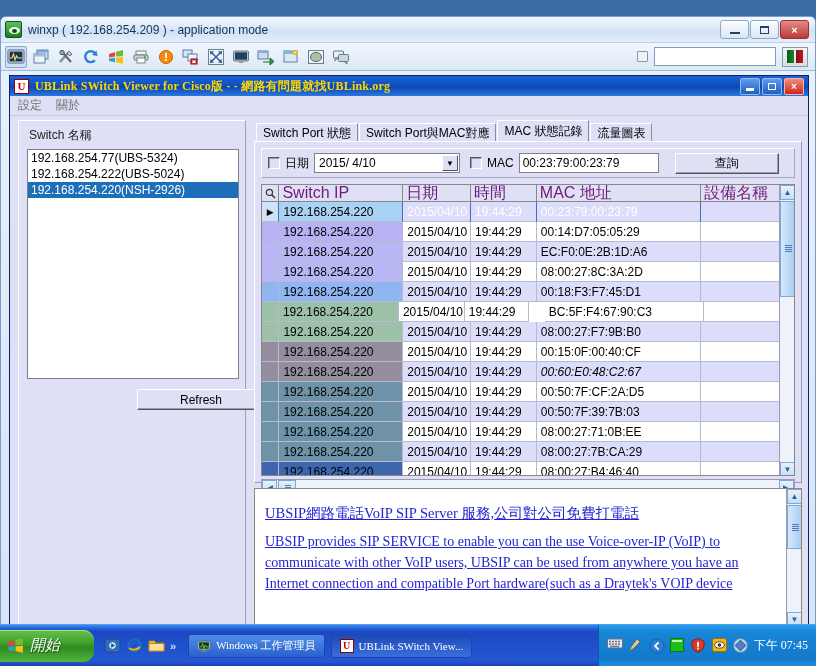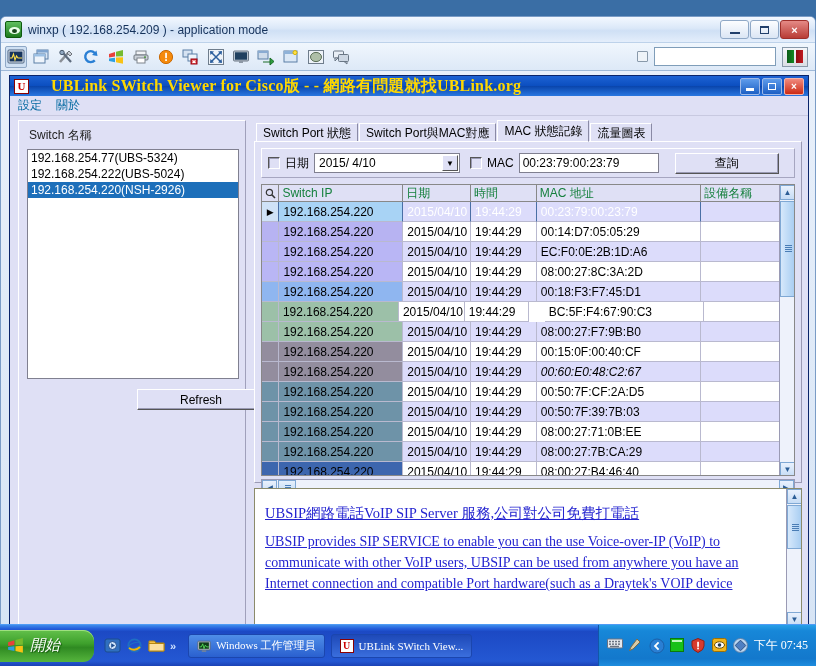--- a/index.html
+++ b/index.html
@@ -91,38 +91,38 @@
     height:20px;
     background:linear-gradient(180deg,#1d62d4 0%,#0c4fc0 48%,#0a46ad 52%,#2a77e0 100%);
     display:flex;align-items:center;padding:0 2px;
   }
   #app-u-icon{
     width:15px;height:15px;background:#fff;border:1px solid #8b0000;
     color:#c00;font-weight:bold;font-size:11px;line-height:13px;text-align:center;
     font-family:"Liberation Serif",serif;flex:none;margin-left:2px;
   }
   #app-title{
-    color:#ffd800; font-weight:bold; font-size:16px; margin-left:22px;
+    color:#ffd800; font-weight:bold; font-size:12px; margin-left:6px;
     font-family:"Liberation Serif",serif; letter-spacing:.2px; white-space:nowrap;
   }
   #app-winbtns{margin-left:auto;display:flex;gap:2px;padding-right:2px;}
   .ab{
     width:20px;height:17px;border:1px solid #9db8e8;border-radius:2px;
     background:linear-gradient(180deg,#5f9ceb,#1d5fc4);
     display:flex;align-items:center;justify-content:center;color:#fff;font-size:10px;
   }
   .ab.close{background:linear-gradient(180deg,#f08a7e,#cc2a14);border-color:#f3b3aa;font-weight:bold;}
   .ab .amn{display:block;width:8px;height:3px;background:#fff;margin-top:6px;}
   .ab .amx{display:block;width:8px;height:7px;border:1px solid #fff;}
 
   #app-menubar{
     height:20px;background:#dfe0f5;display:flex;align-items:center;
     padding-left:8px;gap:14px;border-bottom:1px solid #c8c9e0;
   }
-  #app-menubar span{font-size:12px;color:#0369a1;}
+  #app-menubar span{font-size:12px;color:#737373;}
 
   #app-body{position:absolute;left:0;top:40px;right:0;bottom:0;background:#dfe0f5;}
 
   
   #left-panel{position:absolute;left:8px;top:4px;width:228px;height:508px;
     background:#dfe0f5;border:1px solid #fff;border-right-color:#a0a0bb;border-bottom-color:#a0a0bb;}
   #left-title{font-size:12px;color:#222;padding:6px 0 4px 10px;}
   #switch-list{
     position:absolute;left:8px;top:28px;width:212px;height:230px;
     background:#fff;border:1px solid #808090;overflow:hidden;
@@ -182,21 +182,21 @@
     display:flex;align-items:center;justify-content:center;font-size:12px;color:#000;
   }
 
   
   #grid{
     position:absolute;left:6px;top:42px;width:534px;height:292px;
     border:1px solid #888;background:#fff;overflow:hidden;
   }
   #grid-head{display:flex;height:17px;background:#dfe0f5;border-bottom:1px solid #888;}
   .hc{
-    font-size:12px;color:#15803d;padding-left:3px;display:flex;align-items:center;
+    font-size:16px;color:#701a75;padding-left:3px;display:flex;align-items:center;
     border-right:1px solid #888;background:#dfe0f5;overflow:hidden;white-space:nowrap;
   }
   .hc.ind{width:18px;justify-content:center;padding-left:0;}
   .grid-row{display:flex;height:20px;align-items:stretch;}
   .gc{
     font-size:12px;color:#000;padding-left:4px;display:flex;align-items:center;
     border-right:1px solid #b9b9cf;border-bottom:1px solid #b9b9cf;
     overflow:hidden;white-space:nowrap;
   }
   .gc.ind{width:18px;padding-left:0;justify-content:center;}

